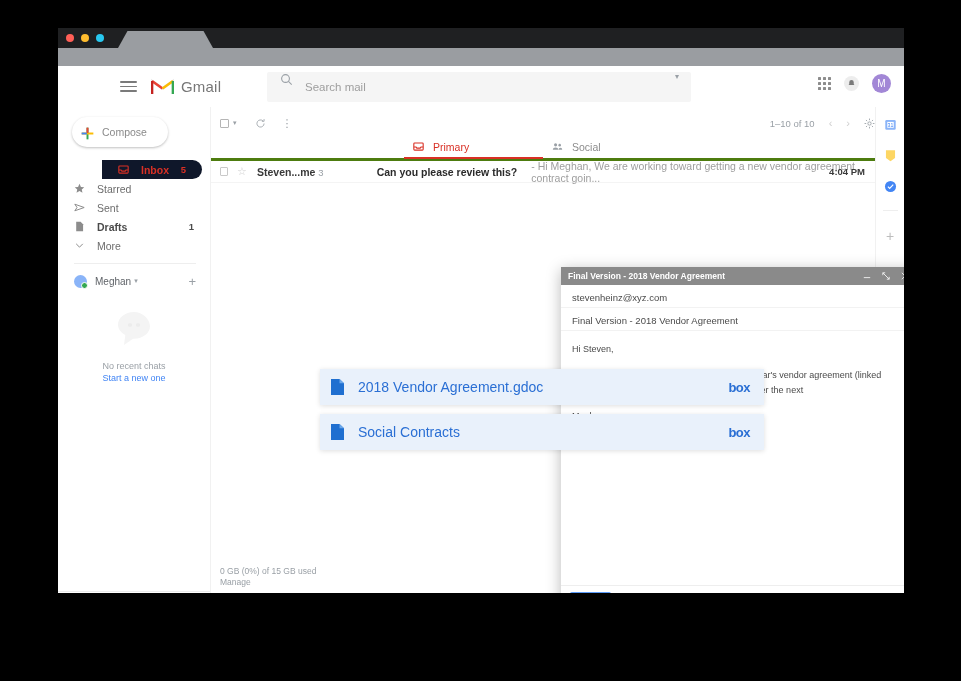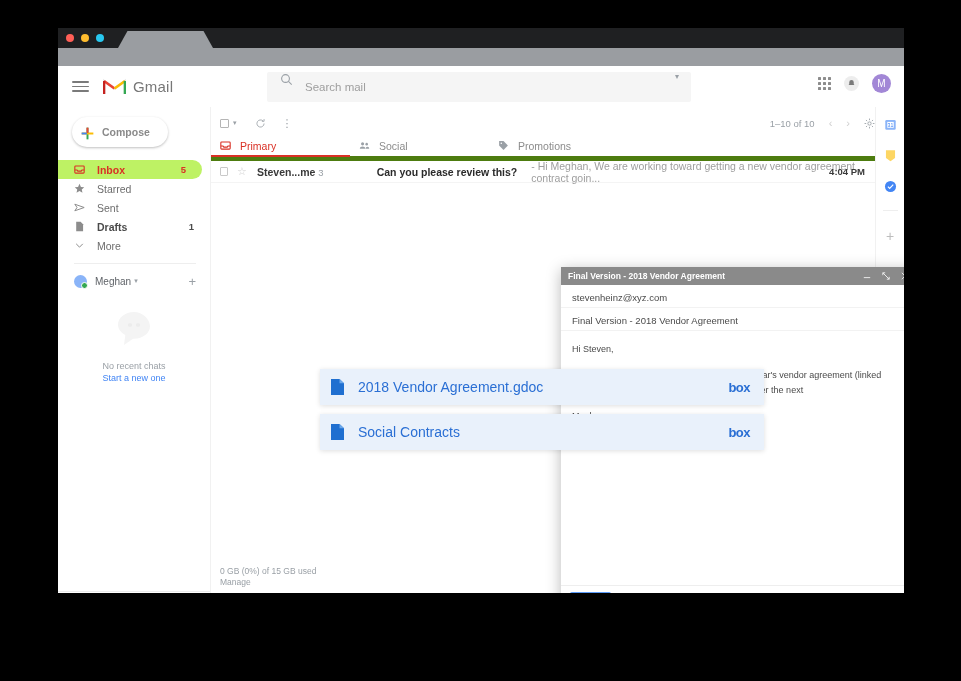--- a/index.html
+++ b/index.html
@@ -26,21 +26,21 @@
   .tab-shape {
     position: absolute; left: 60px; top: 3px;
     width: 95px; height: 17px; background: #9a9da1;
     clip-path: polygon(10% 0, 90% 0, 100% 100%, 0% 100%);
   }
   .chrome-bar { height: 18px; background: #9a9da1; }
 
   
   .gheader {
     position: relative; height: 41px; background: #fff;
-    display: flex; align-items: center;
+    display: flex; align-items: center; padding-left: 48px;
   }
   .hamburger { margin-left: 14px; width: 17px; display: flex; flex-direction: column; gap: 3px; cursor: pointer; }
   .hamburger span { display:block; height: 1.6px; background: #7a7a7a; border-radius: 1px; }
   .gmail-logo { display: flex; align-items: center; margin-left: 14px; }
   .m-logo { position: relative; width: 23px; height: 17px; }
   .m-logo svg { display: block; }
   .gmail-word { font-size: 15px; color: #777; margin-left: 7px; letter-spacing: .2px; }
 
   .searchwrap {
     position: absolute; left: 209px; top: 6px;
@@ -69,38 +69,39 @@
 
   
   .gbody { position: relative; height: 506px; background: #fff; display: flex; }
 
   
   .sidebar { width: 152px; position: relative; background: #fff; }
   .compose {
     margin: 10px 0 0 14px; width: 96px; height: 30px;
     background: #fff; border-radius: 16px;
     box-shadow: 0 1px 3px rgba(0,0,0,0.16), 0 1px 2px rgba(0,0,0,0.1);
-    display: flex; align-items: center; cursor: pointer; font-weight: bold;
+    display: flex; align-items: center; cursor: pointer;
   }
   .compose .plus { margin-left: 9px; width: 13px; height: 13px; position: relative; }
   .compose .ctext { font-size: 10.5px; color: #8a8a8a; margin-left: 8px; }
 
   .navlist { margin-top: 13px; }
   .navitem {
     height: 19px; display: flex; align-items: center;
     font-size: 10.5px; color: #6d6d6d; padding-left: 16px;
     position: relative; cursor: pointer;
   }
   .navitem .ni-ico { width: 15px; display: flex; align-items: center; color: #8c8c8c; }
   .navitem .ni-label { margin-left: 8px; }
   .navitem .ni-count { position: absolute; right: 16px; font-size: 9.5px; color: #8a8a8a; }
   .navitem.active {
-    background: #bef264; color: #d93025; font-weight: bold;
+    background: #0f172a; color: #d93025; font-weight: bold;
     border-top-right-radius: 12px; border-bottom-right-radius: 12px;
     margin-right: 8px;
+    margin-left: 44px;
   }
   .navitem.active .ni-ico { color: #d93025; }
   .navitem.active .ni-count { color: #d93025; font-weight: bold; }
   .navitem.bold .ni-label, .navitem.bold .ni-count { font-weight: bold; color: #4a4a4a; }
 
   .hr-sep { margin: 8px 14px 0 16px; height: 1px; background: #eee; }
   .userrow { margin-top: 8px; height: 18px; display: flex; align-items: center; padding-left: 16px; position: relative; cursor: pointer; }
   .userchip { width: 13px; height: 13px; border-radius: 50%; background: #8ab4f8; position: relative; }
   .userchip:after { content:''; position:absolute; right:-1px; bottom:-1px; width:5px; height:5px; background:#34a853; border-radius:50%; border:1px solid #fff; }
   .username { font-size: 10px; color: #5f6368; margin-left: 8px; }
@@ -122,21 +123,21 @@
   .toolbar { height: 24px; display: flex; align-items: center; padding-left: 9px; position: relative; margin-top: 4px; }
   .tb-check { width: 9px; height: 9px; border: 1.2px solid #b5b5b5; border-radius: 1px; cursor: pointer; }
   .tb-caret { font-size: 7px; color: #9aa0a6; margin-left: 4px; cursor: pointer; }
   .tb-refresh { margin-left: 18px; color: #9aa0a6; cursor: pointer; display:flex; }
   .tb-more { margin-left: 16px; color: #9aa0a6; cursor: pointer; letter-spacing: 0; line-height: 6px; font-size: 11px;}
   .tb-right { position: absolute; right: 0; display: flex; align-items: center; gap: 14px; }
   .tb-count { font-size: 9.5px; color: #9aa0a6; }
   .tb-arrow { font-size: 11px; color: #cfcfcf; cursor: pointer; }
   .tb-gear { color: #9aa0a6; cursor: pointer; display:flex; }
 
-  .tabs { height: 26px; display: flex; position: relative; border-bottom: 5px solid #4d7c0f; }
+  .tabs { height: 26px; display: flex; position: relative; border-bottom: 3px solid #4d7c0f; justify-content: center; }
   .tab {
     width: 139px; display: flex; align-items: center; padding-left: 9px;
     font-size: 10.5px; color: #8c8c8c; position: relative; cursor: pointer;
   }
   .tab .t-ico { margin-right: 9px; display: flex; color: #9aa0a6; }
   .tab.active { color: #d93025; }
   .tab.active .t-ico { color: #d93025; }
   .tab.active:after {
     content: ''; position: absolute; left: 0; bottom: -1px; width: 139px; height: 2px; background: #d93025;
   }
@@ -407,29 +408,20 @@
             <span class="t-ico">
               <svg width="11" height="11" viewBox="0 0 20 20">
                   <circle cx="6.5" cy="7" r="2.8" fill="currentColor"></circle>
                   <circle cx="14" cy="7.5" r="2.3" fill="currentColor"></circle>
                   <path d="M1.5 16c0-2.9 2.2-4.4 5-4.4s5 1.5 5 4.4z" fill="currentColor"></path>
                   <path d="M12 16c0-2.3 1.5-3.6 3.5-3.6s3 1.3 3 3.6z" fill="currentColor"></path>
                 </svg>
             </span>
             <span>Social</span>
           </div>
-          <div class="tab">
-            <span class="t-ico">
-              <svg width="11" height="11" viewBox="0 0 20 20">
-                  <path d="M2 2h8l8 8-8 8-8-8z" fill="currentColor"></path>
-                  <circle cx="6" cy="6" r="1.4" fill="#fff"></circle>
-                </svg>
-            </span>
-            <span>Promotions</span>
-          </div>
         </div>
 
         <div class="mailrow">
           <span class="mr-check"></span>
           <span class="mr-star">☆</span>
           <span class="mr-sender">
             <span>Steven...me</span><span class="mr-count">3</span>
           </span>
           <span class="mr-subject">Can you please review this?</span>
           <span class="mr-snippet">- Hi Meghan, We are working toward getting a new vendor agreement contract goin...</span>

